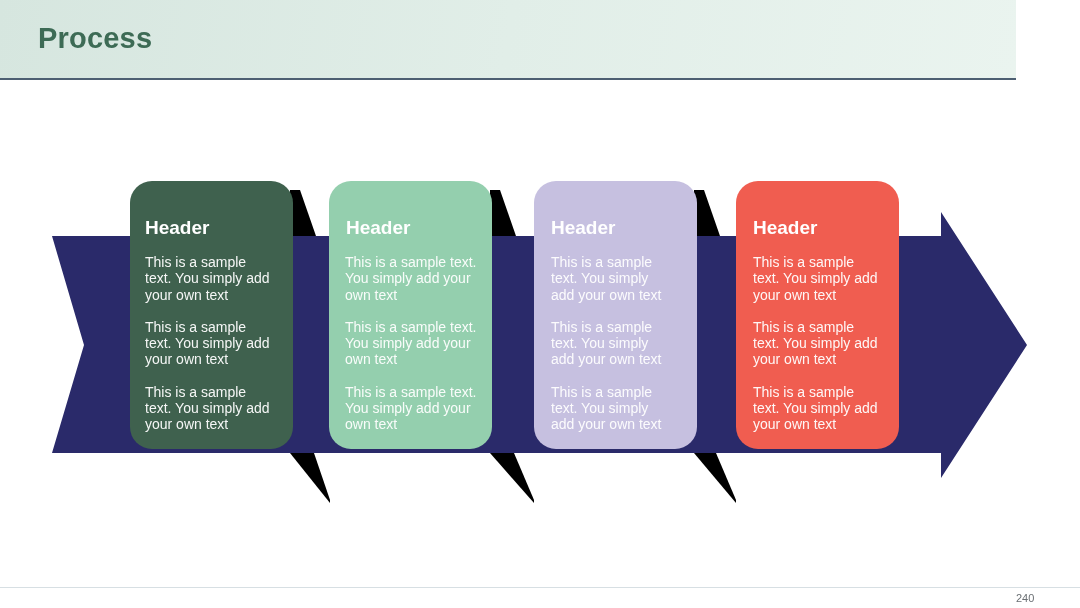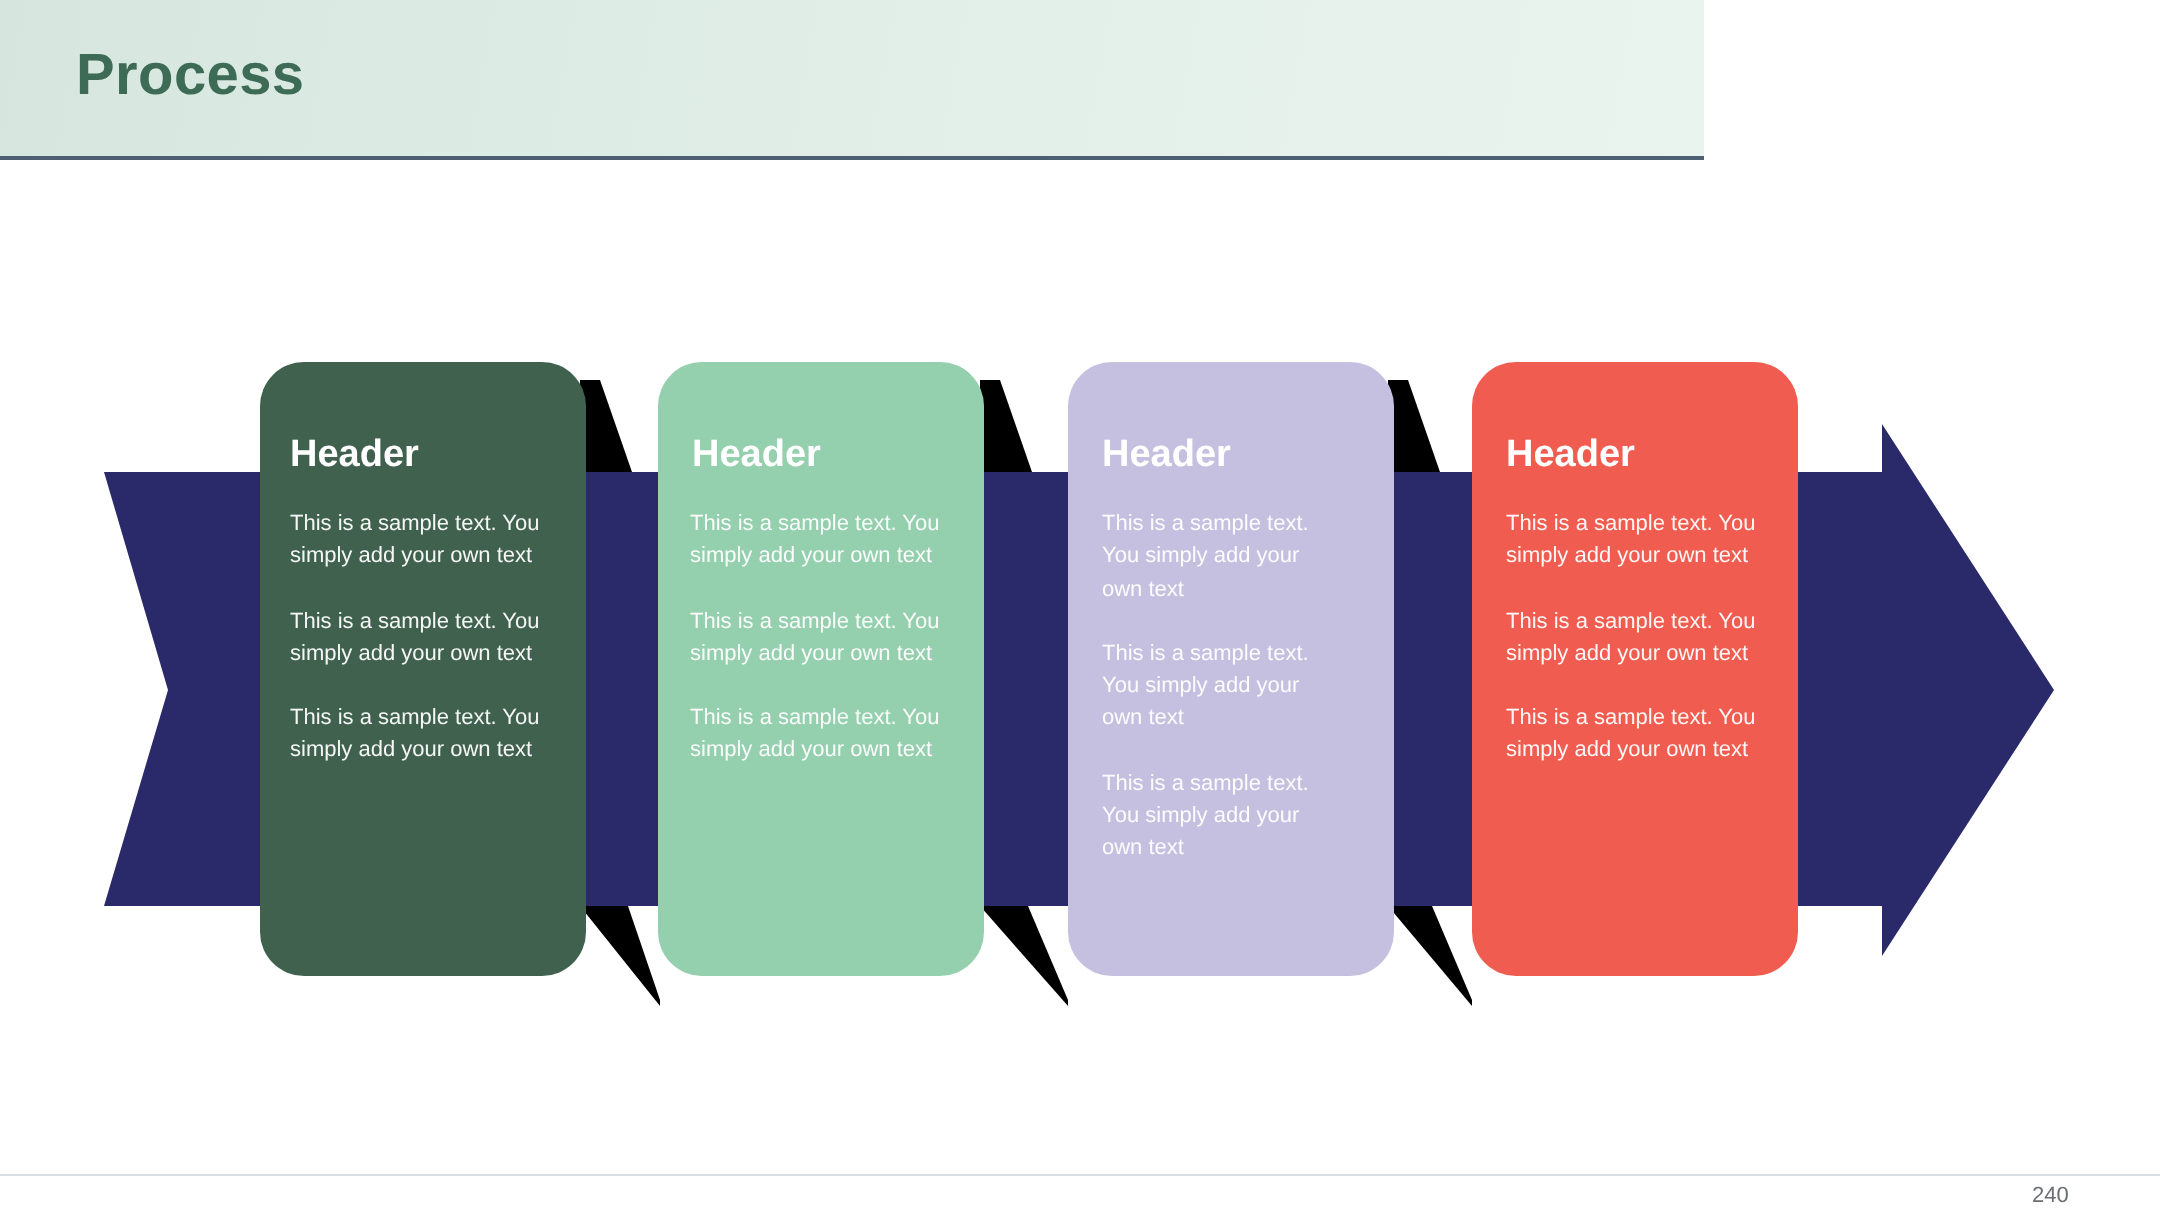--- a/index.html
+++ b/index.html
@@ -2,40 +2,40 @@
 <html><head>
   <meta charset="utf-8">
   <style>
     html, body { margin: 0; padding: 0; }
     body {
       width: 1080px; height: 608px; overflow: hidden; position: relative;
       background: #ffffff;
       font-family: "Liberation Sans", sans-serif;
     }
     .title-bar {
-      position: absolute; left: 0; top: 0; width: 852px; height: 78px;
+      position: absolute; left: 0; top: 0; width: 1016px; height: 78px;
       background: linear-gradient(100deg, #d6e6df 0%, #e1eee8 50%, #eaf4ef 100%);
       border-bottom: 2px solid #4d5f72;
     }
     .title {
       position: absolute; left: 38px; top: 22px;
       font-size: 29px; font-weight: bold; color: #3d6b55;
       margin: 0; letter-spacing: 0.2px;
     }
     .arrow-svg { position: absolute; left: 0; top: 0; }
     .card {
-      position: absolute; top: 181px; width: 163px; height: 307px;
+      position: absolute; top: 181px; width: 163px; height: 268px;
       border-radius: 22px; box-sizing: border-box;
       padding: 36px 14px 0 15px; color: #ffffff;
     }
     .card-header {
       font-size: 19px; font-weight: bold; margin: 0 0 15px 0;
     }
     .card-para {
-      font-size: 11px; line-height: 16.3px; margin: 0 0 16px 0;
+      font-size: 14px; line-height: 16.3px; margin: 0 0 16px 0;
       opacity: 0.95;
     }
     .footer-line {
       position: absolute; left: 0; top: 587px; width: 1080px; height: 1px;
       background: #d7dfe3;
     }
     .page-num {
       position: absolute; left: 1016px; top: 592px;
       font-size: 11px; color: #6a6f73;
     }

